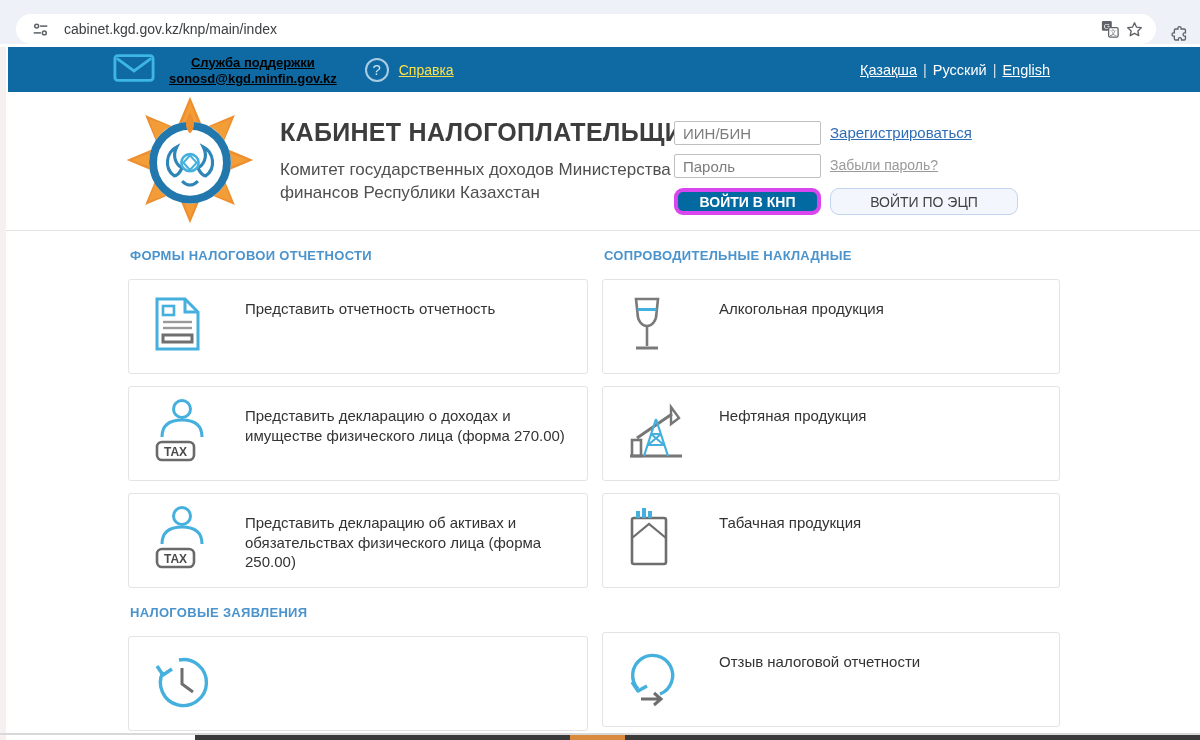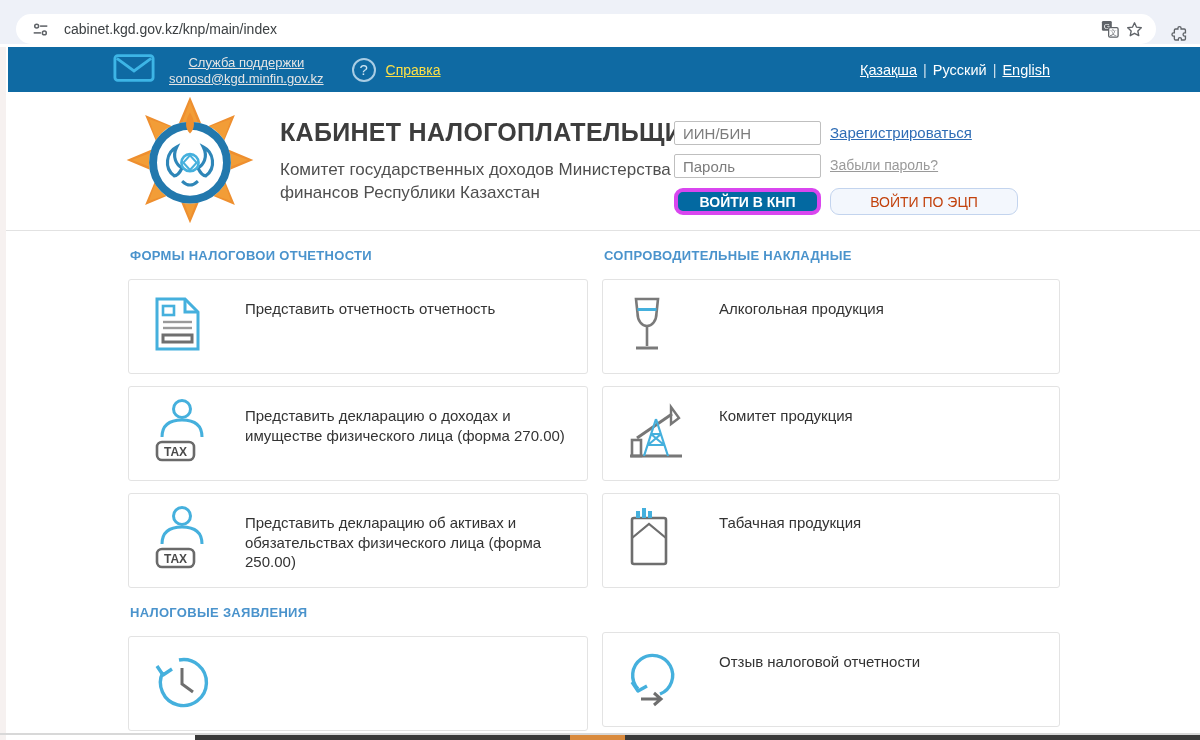--- a/index.html
+++ b/index.html
@@ -13,21 +13,21 @@
   .omnibox .url { font-size:14px; color:#3c4043; margin-left:12px; flex:1; }
   .omni-ico { display:inline-flex; align-items:center; justify-content:center; width:24px; height:24px; }
   .ext-ico { margin-left:14px; display:inline-flex; }
 
   
   .page { position:relative; width:1200px; height:696px; background:#fff; border-left:6px solid #f6f1f0; }
 
   .top-banner { margin:3px 0 0 2px; height:45px; background:#0f6aa3; display:flex; align-items:center; color:#fff; padding:0 150px 0 105px; }
   .support { display:flex; align-items:center; gap:14px; }
   .support-txt { text-align:center; line-height:15px; }
-  .support-txt a { color:#e5e5e5; font-size:13px; text-decoration:underline; }
+  .support-txt a { color:#000000; font-size:13px; text-decoration:underline;font-weight:bold; }
   .help { display:flex; align-items:center; gap:10px; margin-left:28px; }
   .help-circle { width:24px; height:24px; border:2px solid #a9cde4; border-radius:50%; color:#cfe6f4; font-size:15px; display:flex; align-items:center; justify-content:center; }
   .help a { color:#fde047; font-size:14px; text-decoration:underline; }
   .spacer { flex:1; }
   .langs { font-size:14.5px; }
   .langs a { color:#fff; text-decoration:underline; }
   .langs .cur { color:#fff; text-decoration:none; }
   .langs .sep { color:#cfe0ec; margin:0 6px; }
 
   
@@ -36,21 +36,21 @@
   .m-title { position:absolute; left:274px; top:26px; font-size:25px; font-weight:bold; color:#3d3d3d; letter-spacing:.3px; }
   .m-sub { position:absolute; left:274px; top:66px; width:420px; font-size:17px; line-height:23px; color:#4f4f4f; }
   .inp { position:absolute; width:147px; height:24px; border:1px solid #bfbfbf; border-radius:2px; padding:0 8px; font-size:15px; color:#555; font-family:"Liberation Sans",sans-serif; }
   .inp::placeholder { color:#7c7c7c; opacity:1; }
   .inp-iin { left:668px; top:29px; }
   .inp-pass { left:668px; top:62px; }
   .lnk-reg { position:absolute; left:824px; top:32px; font-size:15px; color:#2f6db5; text-decoration:underline; }
   .lnk-forgot { position:absolute; left:824px; top:65px; font-size:14px; color:#9a9a9a; text-decoration:underline; }
   .btn { position:absolute; top:96px; height:27px; border-radius:9px; font-size:14px; font-weight:bold; font-family:"Liberation Sans",sans-serif; cursor:pointer; }
   .btn-knp { left:668px; width:147px; background:#0369a1; border:4px solid #d946ef; color:#fff; }
-  .btn-eds { left:824px; width:188px; background:#f3f7fd; border:1px solid #c3d4ee; color:#c2410c; font-weight:normal; }
+  .btn-eds { left:824px; width:188px; background:#f3f7fd; border:1px solid #c3d4ee; color:#404040; font-weight:normal; }
 
   
   .content { display:flex; gap:14px; margin-left:122px; }
   .col-l { width:460px; } .col-r { width:458px; }
   .sec-h { margin:17px 0 11px 2px; height:20px; font-size:13px; font-weight:bold; color:#4a93cc; letter-spacing:.3px; }
   .sec-h.ghost { visibility:hidden; margin-top:12px; margin-bottom:12px; }
   .card { height:95px; border:1px solid #e3e3e3; border-radius:3px; background:#fff; display:flex; margin-bottom:12px; cursor:pointer; }
   .c-ico { width:66px; margin-left:24px; padding-top:13px; flex:none; }
   .c-txt { padding:19px 10px 0 26px; font-size:15px; line-height:19.5px; color:#333; max-width:360px; }
 
@@ -221,21 +221,21 @@
         <div class="card">
           <span class="c-ico" style="padding-top:14px;">
             <svg width="60" height="60" viewBox="0 0 60 60">
                 <line x1="3" y1="55" x2="55" y2="55" stroke="#777" stroke-width="3"></line>
                 <line x1="10" y1="37" x2="45" y2="13" stroke="#777" stroke-width="3"></line>
                 <path d="M44 6 L52 17 L44 23 Z" fill="none" stroke="#777" stroke-width="2.4"></path>
                 <rect x="5" y="39" width="9" height="16" fill="none" stroke="#777" stroke-width="2.6"></rect>
                 <path d="M29 18 L17 55 M29 18 L41 55 M21 44 H37 M24 33 H34 M21 44 L34 33 M24 33 L37 44" fill="none" stroke="#45b0dd" stroke-width="2.2"></path>
               </svg>
           </span>
-          <div class="c-txt">Комитет продукция</div>
+          <div class="c-txt">Нефтяная продукция</div>
         </div>
 
         <div class="card">
           <span class="c-ico" style="padding-top:12px;">
             <svg width="46" height="62" viewBox="0 0 46 62">
                 <rect x="5" y="12" width="34" height="46" rx="2" fill="none" stroke="#6e6e6e" stroke-width="2.6"></rect>
                 <path d="M5 32 L22 18 L39 32" fill="none" stroke="#6e6e6e" stroke-width="2.2"></path>
                 <line x1="11" y1="12" x2="11" y2="5" stroke="#45b0dd" stroke-width="4"></line>
                 <line x1="17" y1="12" x2="17" y2="2" stroke="#45b0dd" stroke-width="4"></line>
                 <line x1="23" y1="12" x2="23" y2="5" stroke="#45b0dd" stroke-width="4"></line>

